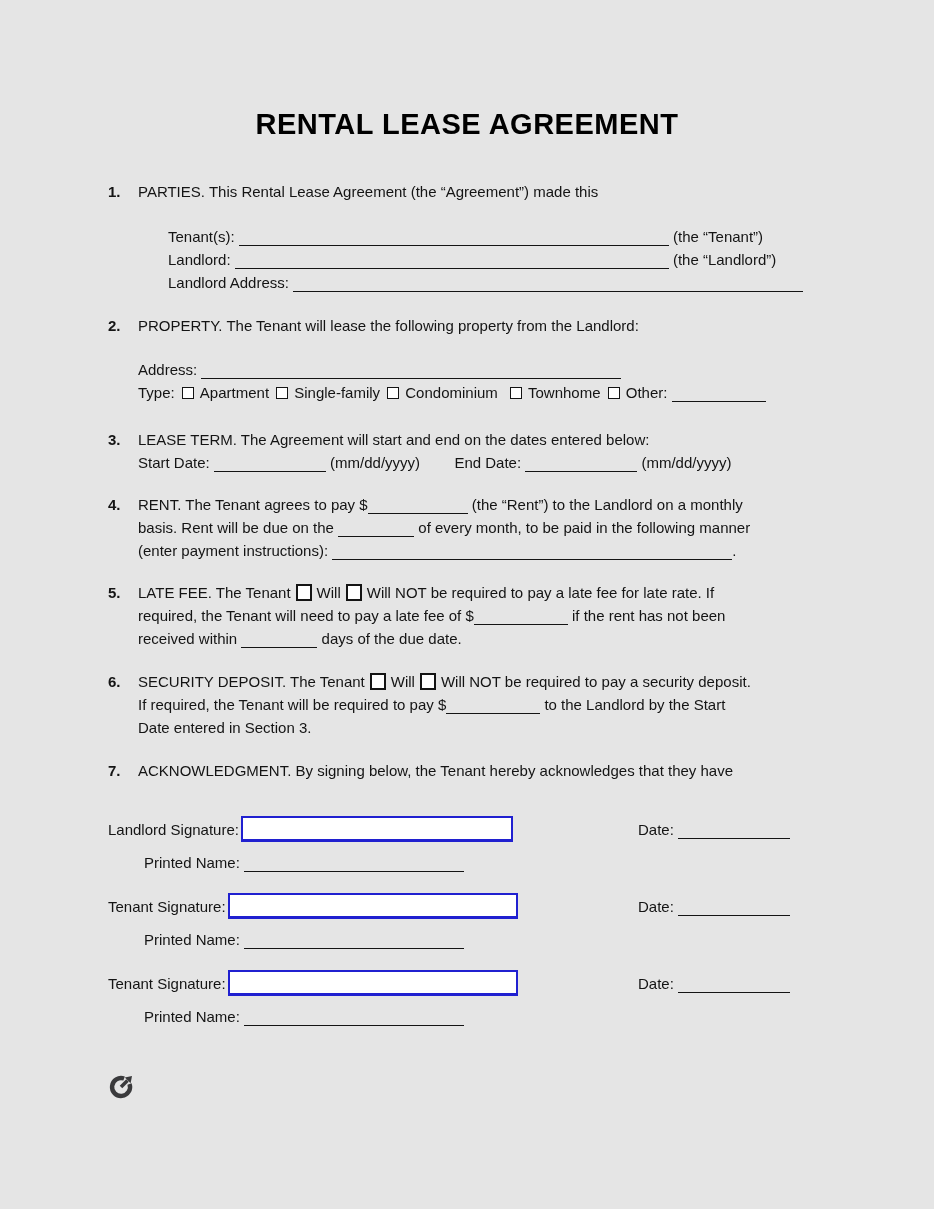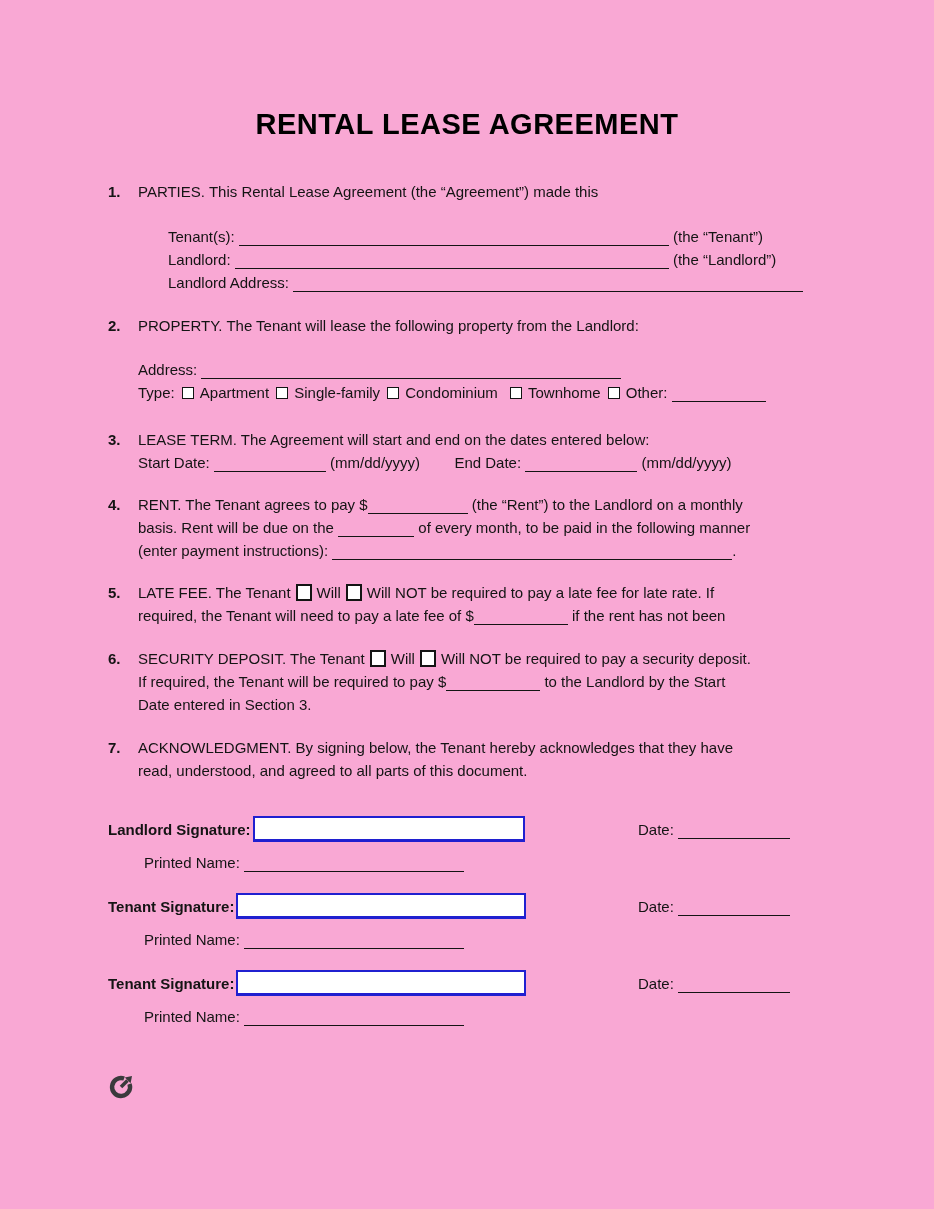--- a/index.html
+++ b/index.html
@@ -1,18 +1,18 @@
 <!DOCTYPE html>
 <html><head>
 <meta charset="utf-8">
 <style>
   * { box-sizing: border-box; }
   html,body { margin:0; padding:0; background:#ffffff; }
   .page {
-    position:relative; width:934px; height:1209px; background:#f9a8d4;
+    position:relative; width:934px; height:1209px; background:#e5e5e5;
     font-family:"Liberation Sans", sans-serif; font-size:15px; line-height:23px;
     color:#141414; overflow:hidden;
   }
   .doc-title {
     padding-top:106px; text-align:center; font-weight:700; font-size:29px;
     line-height:36px; color:#000; letter-spacing:0.5px;
   }
   .content { padding:0 112px 0 108px; }
   .sec { display:flex; }
   .sec-num { width:30px; flex:0 0 30px; font-weight:700; }
@@ -34,21 +34,21 @@
     vertical-align:-3px; margin:0 5px; background:#fff;
   }
   .cbs {
     display:inline-block; width:12px; height:12px; border:1.4px solid #141414;
     vertical-align:-1px; margin:0 6px 0 3px; background:#fff;
   }
   .sigs { margin-top:33px; }
   .sig-block { margin-top:18px; }
   .sig-block.first { margin-top:0; }
   .sig-row { display:flex; align-items:center; width:682px; height:28px; }
-  .sig-label { font-weight:700; white-space:nowrap; }
+  .sig-label { font-weight:400; white-space:nowrap; }
   .sig-input {
     height:26px; border:2px solid #2020d0; border-bottom-width:3px;
     margin-left:2px; background:#fff; padding:0 4px;
     font-family:"Liberation Sans", sans-serif; font-size:14px; color:#141414;
     outline:none; border-radius:0;
   }
   .w-landlord { width:272px; }
   .w-tenant { width:290px; }
   .sig-date { margin-left:auto; white-space:nowrap; }
   .printed { margin-left:36px; margin-top:8px; white-space:nowrap; }
@@ -117,37 +117,37 @@
         <div class="line"><span>basis. Rent will be due on the</span> <span class="blank" style="width:76px"></span> <span>of every month, to be paid in the following manner</span></div>
         <div class="line"><span>(enter payment instructions):</span> <span class="blank" style="width:400px"></span><span>.</span></div>
       </div>
     </div>
 
     <div class="sec mt19">
       <div class="sec-num">5.</div>
       <div class="sec-body">
         <div class="line"><span class="b">LATE FEE</span><span>. The Tenant</span><span class="cb"></span><span>Will</span><span class="cb"></span><span>Will NOT be required to pay a late fee for late rate. If</span></div>
         <div class="line"><span>required, the Tenant will need to pay a late fee of $</span><span class="blank" style="width:94px"></span> <span>if the rent has not been</span></div>
+        <div class="line"><span>received within</span> <span class="blank" style="width:76px"></span> <span>days of the due date.</span></div>
       </div>
     </div>
 
     <div class="sec mt20">
       <div class="sec-num">6.</div>
       <div class="sec-body">
         <div class="line"><span class="b">SECURITY DEPOSIT</span><span>. The Tenant</span><span class="cb"></span><span>Will</span><span class="cb"></span><span>Will NOT be required to pay a security deposit.</span></div>
         <div class="line"><span>If required, the Tenant will be required to pay $</span><span class="blank" style="width:94px"></span> <span>to the Landlord by the Start</span></div>
         <div class="line"><span>Date entered in Section 3.</span></div>
       </div>
     </div>
 
     <div class="sec mt20">
       <div class="sec-num">7.</div>
       <div class="sec-body">
         <div class="line"><span class="b">ACKNOWLEDGMENT</span><span>. By signing below, the Tenant hereby acknowledges that they have</span></div>
-        <div class="line"><span>read, understood, and agreed to all parts of this document.</span></div>
       </div>
     </div>
 
     <div class="sigs">
 
       <div class="sig-block first">
         <div class="sig-row">
           <span class="sig-label">Landlord Signature:</span>
           <input class="sig-input w-landlord" type="text" value="" style="">
           <span class="sig-date"><span>Date:</span> <span class="blank" style="width:112px"></span></span>

